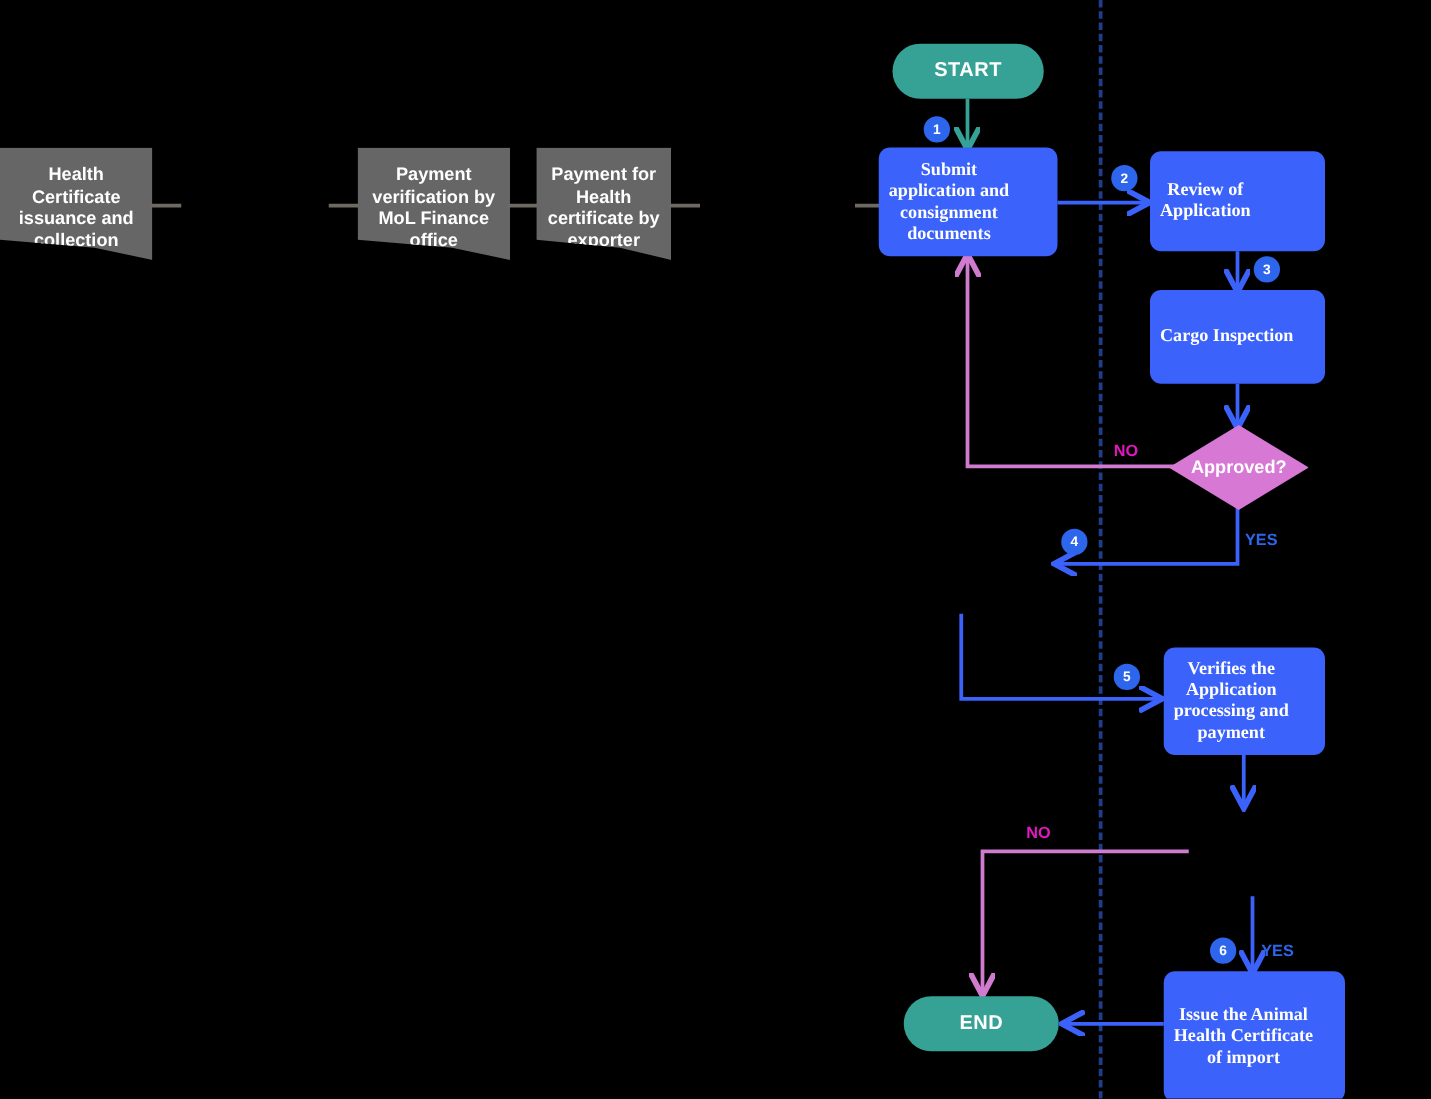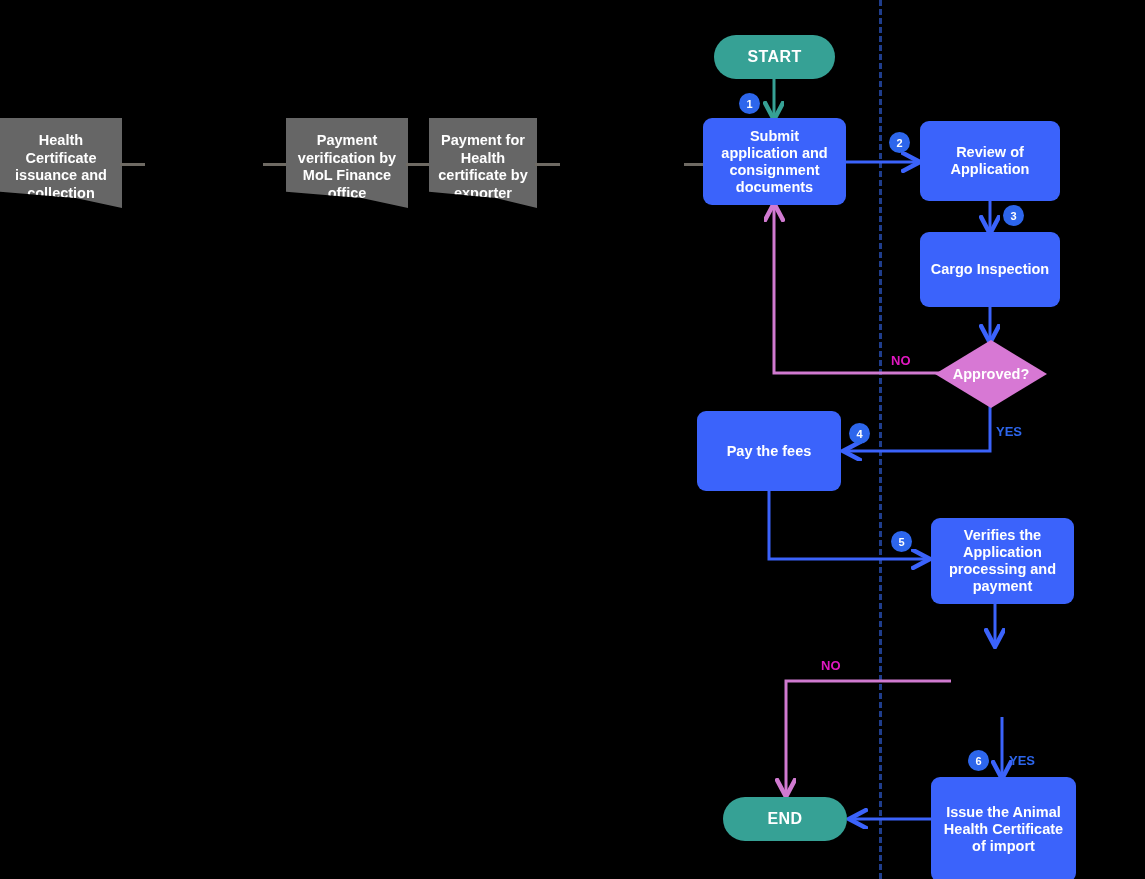--- a/index.html
+++ b/index.html
@@ -62,24 +62,24 @@
   .process {
     position: absolute;
     background: #3b63fb;
     border-radius: 9px;
     color: #ffffff;
     font-weight: bold;
     font-size: 14.5px;
     line-height: 17px;
     display: flex;
     align-items: center;
-    justify-content: center;
     text-align: center;
     box-sizing: border-box;
     padding: 4px 8px;
+    font-family: Liberation Serif, serif;
   }
 
   
   .decision {
     position: absolute;
     background: #d778d4;
     -webkit-clip-path: polygon(50% 0, 100% 50%, 50% 100%, 0 50%);
     clip-path: polygon(50% 0, 100% 50%, 50% 100%, 0 50%);
     color: #ffffff;
     font-weight: bold;
@@ -230,25 +230,22 @@
   </div>
 
   <div class="process" style="left:920px; top:232px; width:140px; height:75px;">
     <span>Cargo Inspection</span>
   </div>
 
   <div class="decision" style="left:935px; top:340px; width:112px; height:68px;">
     <span>Approved?</span>
   </div>
 
-  <div class="process" style="left:697px; top:411px; width:144px; height:80px;">
-    <span>Pay the fees</span>
-  </div>
-
-  <div class="process" style="left:931px; top:518px; width:143px; height:86px;">
+
+  <div class="process" style="left:931px; top:518px; width:129px; height:86px;">
     <span>
       <span>Verifies the</span><br>
       <span>Application</span><br>
       <span>processing and</span><br>
       <span>payment</span>
     </span>
   </div>
 
 
   <div class="process" style="left:931px; top:777px; width:145px; height:105px;">

